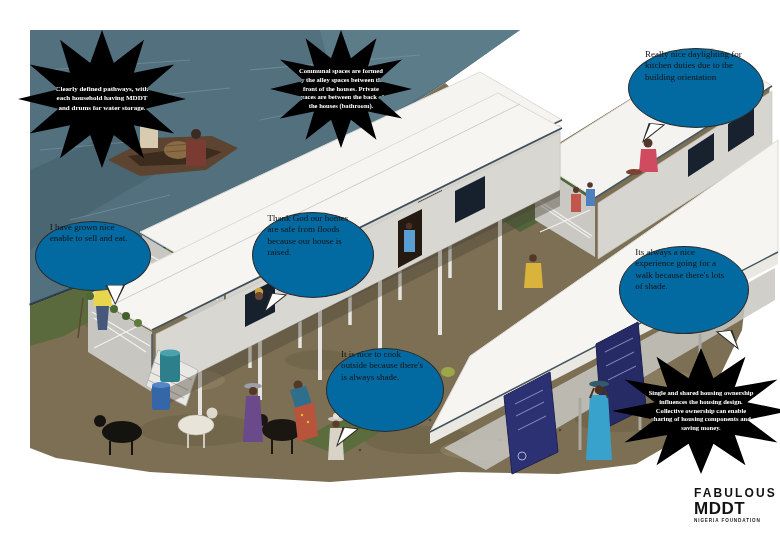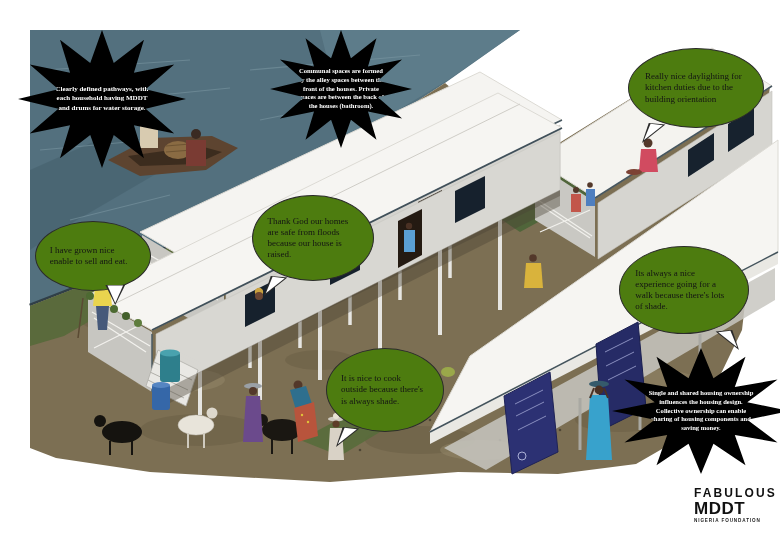--- a/index.html
+++ b/index.html
@@ -16,38 +16,38 @@
   .star span{display:block;width:58%;font-size:7px;line-height:1.32;}
   .star-pathways{left:18px;top:30px;width:168px;height:138px;}
   .star-communal{left:270px;top:30px;width:142px;height:118px;}
   .star-communal span{width:62%;font-size:6.6px;}
   .star-roofs{left:115px;top:403px;width:138px;height:118px;}
   .star-ownership{left:612px;top:348px;width:178px;height:126px;}
   .star-ownership span{width:60%;font-size:6.6px;}
 
   
   .bubble{position:absolute;}
-  .bubble-body{position:absolute;inset:0;background:#4d7c0f;border:1.2px solid #2b2b2b;border-radius:50%;
-               display:flex;align-items:center;justify-content:center;z-index:2;}
+  .bubble-body{position:absolute;inset:0;background:#0369a1;border:1.2px solid #2b2b2b;border-radius:50%;
+               display:flex;align-items:flex-start;justify-content:center;z-index:2;}
   .bubble-body span{display:block;width:76%;font-size:9px;line-height:1.25;color:#141414;text-align:left;}
   .tail{position:absolute;width:26px;height:20px;z-index:3;}
   .tail i{position:absolute;inset:0;display:block;}
   .tail .tb{background:#2b2b2b;}
   .tail .tw{background:#ffffff;}
   .t-dl .tb{clip-path:polygon(0 100%,26% 0,90% 8%);}
   .t-dl .tw{clip-path:polygon(7% 86%,33% 4%,80% 11%);}
   .t-dr .tb{clip-path:polygon(100% 100%,10% 8%,74% 0);}
   .t-dr .tw{clip-path:polygon(93% 86%,20% 11%,67% 4%);}
   .t-d  .tb{clip-path:polygon(50% 100%,12% 0,88% 0);}
   .t-d  .tw{clip-path:polygon(50% 90%,20% 2%,80% 2%);}
   .bubble-daylighting{left:628px;top:48px;width:136px;height:80px;}
   .bubble-daylighting .tail{left:14px;bottom:-15px;}
   .bubble-veges{left:35px;top:221px;width:116px;height:70px;}
   .bubble-veges .tail{left:58%;bottom:-14px;}
-  .bubble-floods{left:252px;top:195px;width:122px;height:86px;}
+  .bubble-floods{left:252px;top:212px;width:122px;height:86px;}
   .bubble-floods .tail{left:12px;bottom:-15px;}
   .bubble-walk{left:619px;top:246px;width:130px;height:88px;}
   .bubble-walk .tail{right:10px;bottom:-16px;}
   .bubble-cook{left:326px;top:348px;width:118px;height:84px;}
   .bubble-cook .tail{left:10px;bottom:-15px;}
 
   
   .logo{position:absolute;left:694px;top:487px;width:80px;color:#111;
         font-family:"Liberation Sans",sans-serif;line-height:1;}
   .logo .l1{display:block;font-size:12px;font-weight:bold;letter-spacing:2.1px;}

